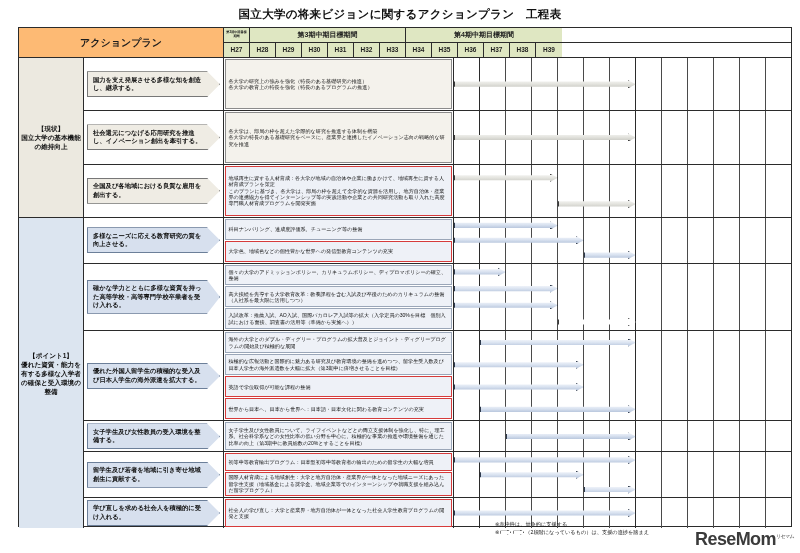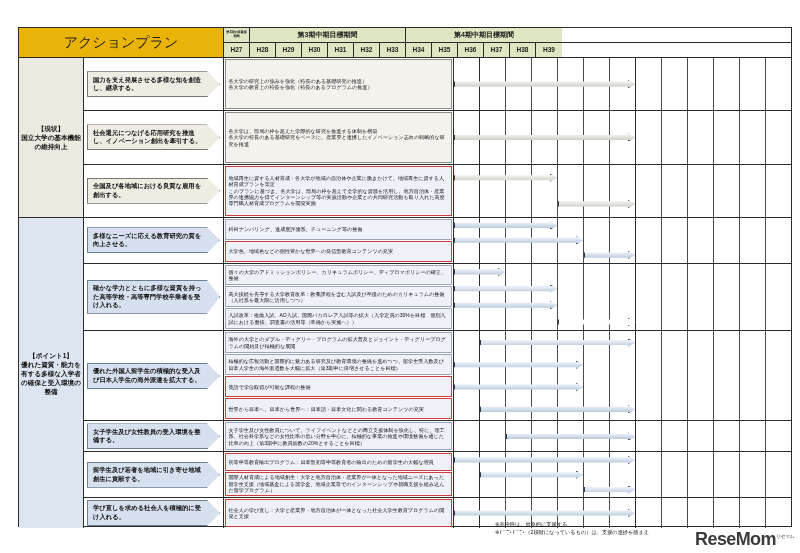--- a/index.html
+++ b/index.html
@@ -36,23 +36,23 @@
     background: #fff;
   }
   
   .hdr {
     display: flex;
     height: 30px;
     border-bottom: 1.4px solid #2b2b2b;
     flex: none;
   }
   .hdr-plan, .hdr-example {
-    background: #eab308;
+    background: #fdba74;
     display: flex; align-items: center; justify-content: center;
-    font-size: 14px; font-weight: normal; color: #1d1d1d;
+    font-size: 10px; font-weight: bold; color: #1d1d1d;
     border-right: 1.3px solid #2b2b2b;
   }
   .hdr-plan { width: 205px; }
   .hdr-example { width: 230px; }
   .hdr-years { flex: 1; display: flex; flex-direction: column; }
   .hdr-periods { display: flex; height: 15px; border-bottom: 1px solid #2b2b2b; }
   .hdr-ticks  { display: flex; height: 15px; }
   .per {
     background: #dfe7c2;
     display: flex; align-items: center; justify-content: center;
@@ -179,20 +179,21 @@
     font-size: 18px; font-weight: bold; color: #3b3b3b;
     letter-spacing: -0.6px; font-family: "Liberation Sans", sans-serif;
   }
   .wm sup { font-size: 5px; font-weight: normal; vertical-align: super; }
 </style>
 </head>
 <body>
 
 <div id="page">
 
+  <div class="doc-title">国立大学の将来ビジョンに関するアクションプラン　工程表</div>
 
   <div class="grid">
 
     <div class="hdr">
       <div class="hdr-plan">アクションプラン</div>
       <div class="hdr-years">
         <div class="hdr-periods" id="periods-row">
             <div class="per tiny">第2期中期目標期間</div>
             <div class="per p3" style="width: 156px;">第3期中期目標期間</div>
             <div class="per p4" style="width: 156px;">第4期中期目標期間</div>

